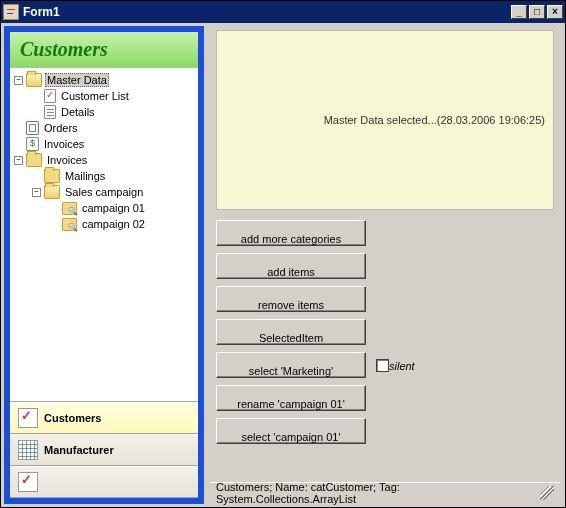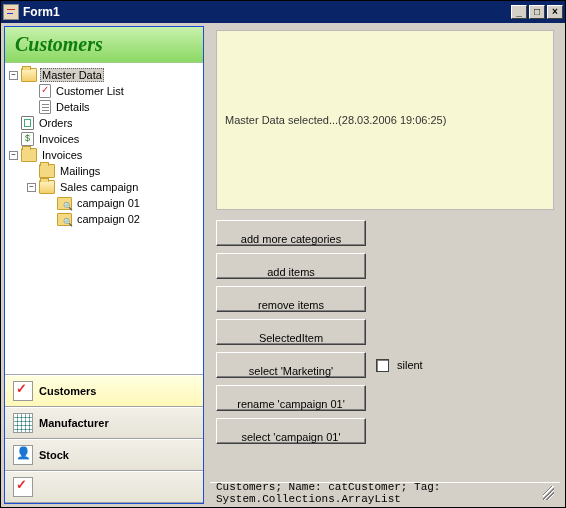--- a/index.html
+++ b/index.html
@@ -58,21 +58,21 @@
   .content {
     flex: 1;
     display: flex;
     padding: 3px;
     gap: 4px;
     min-height: 0;
   }
   .left-panel {
     width: 200px;
     background: #fff;
-    border: 1px solid #1d4ed8;
+    border: 6px solid #1d4ed8;
     display: flex;
     flex-direction: column;
   }
   .nav-header {
     height: 36px;
     background: linear-gradient(#b9ed98, #8fdb6a);
     background: #9de580;
     color: #1a6a1a;
     font-family: "Times New Roman", serif;
     font-style: italic;
@@ -205,21 +205,21 @@
     display: flex;
     flex-direction: column;
     padding: 2px;
     min-height: 0;
   }
   .note {
     height: 180px;
     background: #f7f7d4;
     border: 1px solid #bbb;
     margin: 2px 6px 10px 6px;
-    display: flex; align-items: center; justify-content: flex-start;
+    display: flex; align-items: center; justify-content: flex-end;
     color: #333;
     font-size: 11px;
     text-align: center;
     padding: 8px;
   }
   .btn-col {
     padding: 0 6px;
   }
   .btn-row {
     display: flex; align-items: center;
@@ -232,37 +232,36 @@
     background: #d4d0c8;
     border: 1px solid #fff;
     border-right-color: #404040; border-bottom-color: #404040;
     box-shadow: inset -1px -1px 0 #808080, inset 1px 1px 0 #d4d0c8;
     font-family: Tahoma, Arial, sans-serif;
     font-size: 11px;
     cursor: pointer;
     padding: 12px;
   }
   .checkbox-wrap {
-    display: flex; align-items: flex-start; gap: 8px;
+    display: flex; align-items: flex-end; gap: 0; font-style: italic;
   }
   .checkbox {
     width: 13px; height: 13px; border: 1px solid #404040;
     background: #fff;
     box-shadow: inset 1px 1px 0 #808080;
   }
   .statusbar {
     height: 20px;
     border-top: 1px solid #fff;
     background: #d4d0c8;
     font-size: 11px;
     display: flex; align-items: center;
     padding: 0 6px;
     color: #000;
     margin-top: auto;
-    font-family: Liberation Mono, monospace;
   }
   .grip {
     margin-left: auto;
     width: 14px; height: 14px;
     background:
       linear-gradient(135deg, transparent 6px, #808080 6px, #808080 7px, #fff 7px, #fff 8px, transparent 8px),
       linear-gradient(135deg, transparent 9px, #808080 9px, #808080 10px, #fff 10px, #fff 11px, transparent 11px),
       linear-gradient(135deg, transparent 12px, #808080 12px, #808080 13px, #fff 13px, #fff 14px, transparent 14px);
   }
 </style>
@@ -361,24 +360,20 @@
       <div class="nav-sections">
         <div class="nav-section active">
           <span class="section-icon check"></span>
           <span>Customers</span>
         </div>
         <div class="nav-section">
           <span class="section-icon grid"></span>
           <span>Manufacturer</span>
         </div>
         <div class="nav-section">
-          <span class="section-icon person"></span>
-          <span>Stock</span>
-        </div>
-        <div class="nav-section">
           <span class="section-icon check"></span>
         </div>
       </div>
     </div>
 
     <div class="right-panel">
       <div class="note">
         <span>Master Data selected...(28.03.2006 19:06:25)</span>
       </div>
 

